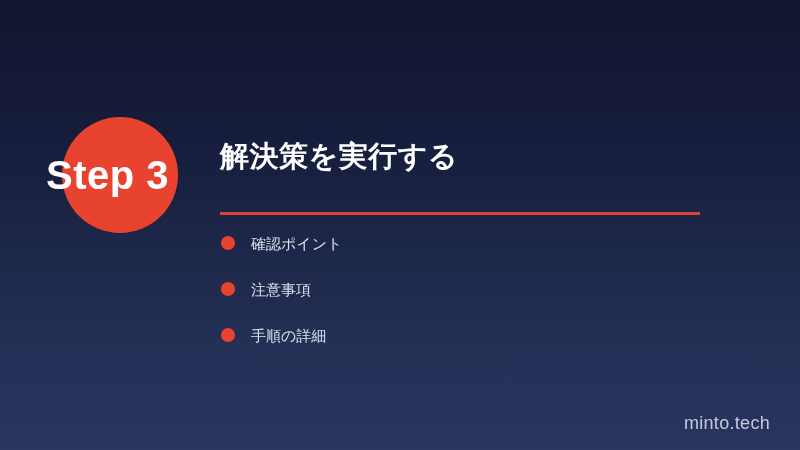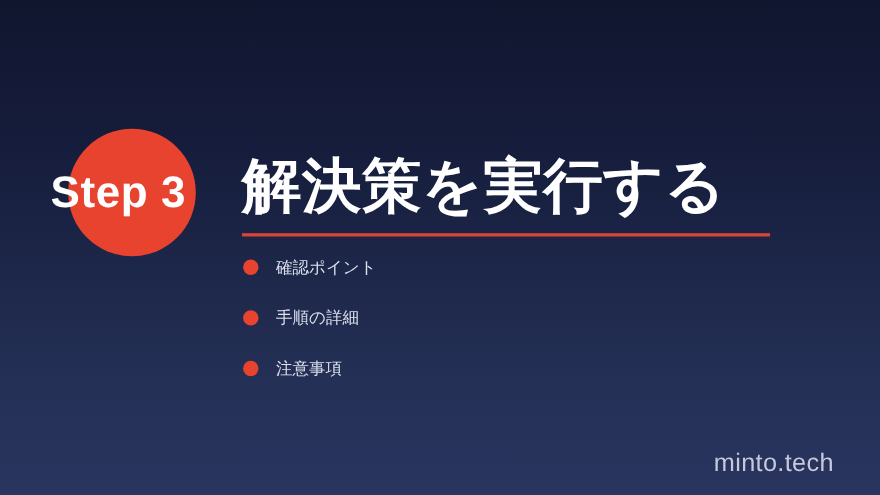--- a/index.html
+++ b/index.html
@@ -60,21 +60,21 @@
     left: 220px;
     top: 0;
     width: 560px;
     height: 450px;
   }
 
   #slide-title {
     position: absolute;
     left: 0;
     top: 142px;
-    font-size: 54px;
+    font-size: 29px;
     font-weight: bold;
     color: #ffffff;
     line-height: 1.0;
     letter-spacing: 0.5px;
     white-space: nowrap;
   }
 
   #title-divider {
     position: absolute;
     left: 0;
@@ -114,23 +114,23 @@
     margin-left: 16px;
     font-size: 15px;
     color: #dde1ee;
     line-height: 1;
     white-space: nowrap;
   }
 
   
   #footer-brand {
     position: absolute;
-    right: 42px;
+    right: 30px;
     bottom: 16px;
-    font-size: 23px;
+    font-size: 18px;
     color: #c5cadb;
     letter-spacing: 0.3px;
     white-space: nowrap;
   }
 </style>
 </head>
 <body>
 
 <div id="slide">
 
@@ -145,25 +145,25 @@
 
     <div id="title-divider"></div>
 
     <ul id="bullet-list">
       <li>
         <span class="bullet-dot"></span>
         <span class="bullet-text">確認ポイント</span>
       </li>
       <li>
         <span class="bullet-dot"></span>
-        <span class="bullet-text">手順の詳細</span>
+        <span class="bullet-text">注意事項</span>
       </li>
       <li>
         <span class="bullet-dot"></span>
-        <span class="bullet-text">注意事項</span>
+        <span class="bullet-text">手順の詳細</span>
       </li>
     </ul>
 
   </div>
 
   <div id="footer-brand">minto.tech</div>
 
 </div>
 
 </body></html>

